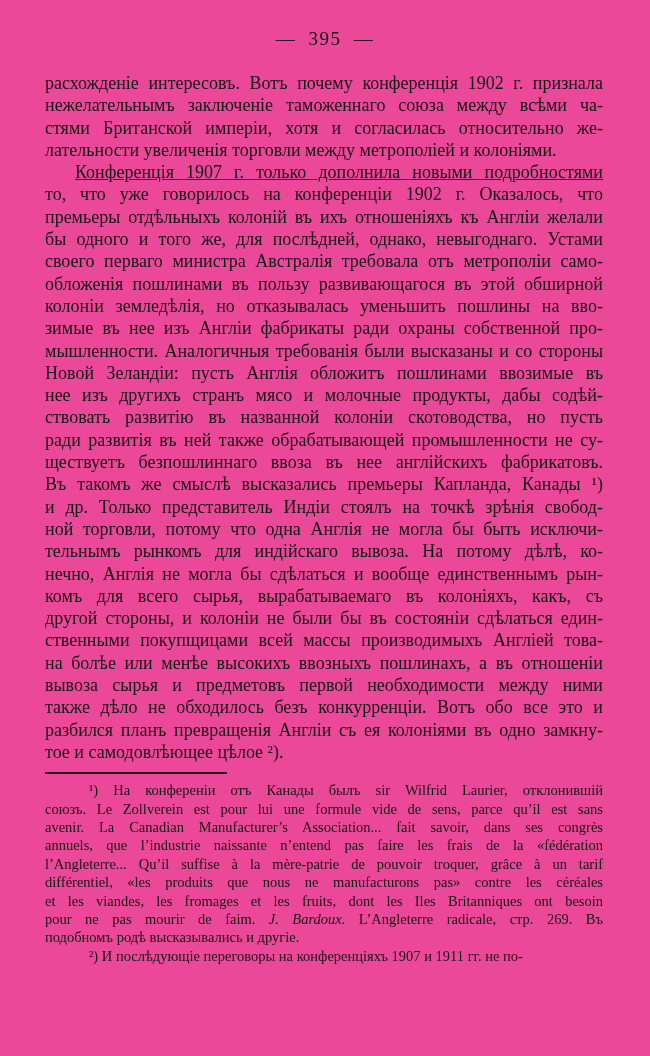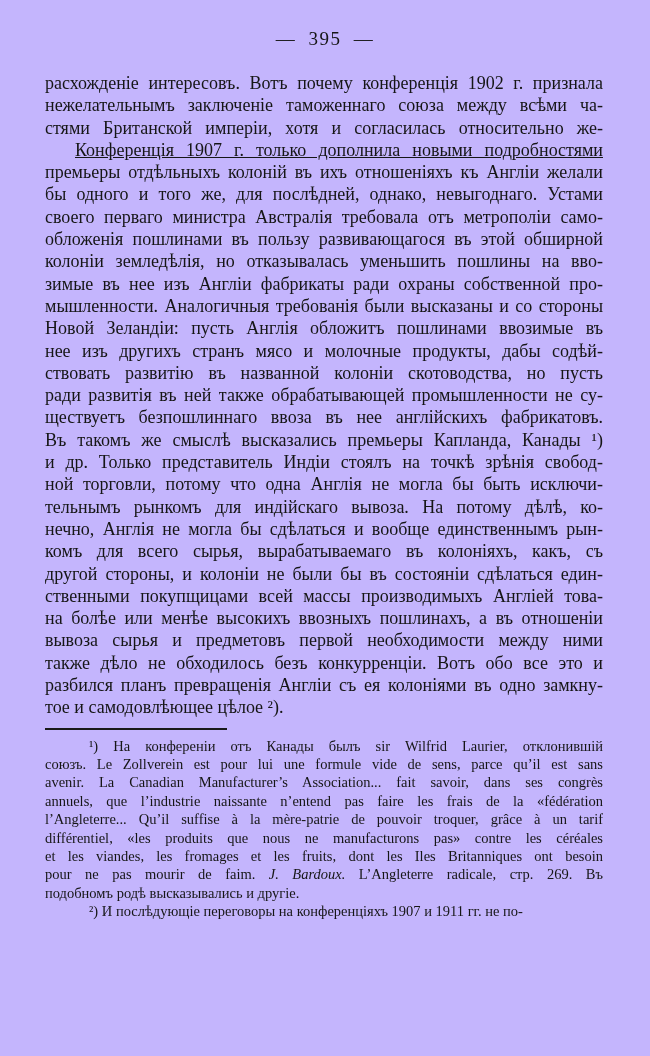--- a/index.html
+++ b/index.html
@@ -6,21 +6,21 @@
   body {
     width: 650px; height: 1056px;
     background: #ffffff;
     font-family: "Liberation Serif", "DejaVu Serif", serif;
     color: #161616;
     overflow: hidden;
   }
   .page {
     position: relative;
     width: 650px; height: 1056px;
-    background: #c4b5fd;
+    background: #ec4899;
   }
   .page-header {
     position: absolute;
     top: 28px; left: 0; width: 650px;
     text-align: center;
     font-size: 19px;
     letter-spacing: 1.5px;
     word-spacing: 6px;
     color: #161616;
   }
@@ -65,24 +65,26 @@
 <div class="page">
 
   <div class="page-header">— 395 —</div>
 
   <div class="text-block">
 
     <div class="para">
       <div class="tl">расхожденіе интересовъ. Вотъ почему конференція 1902 г. признала</div>
       <div class="tl">нежелательнымъ заключеніе таможеннаго союза между всѣми ча-</div>
       <div class="tl">стями Британской имперіи, хотя и согласилась относительно же-</div>
+      <div class="tl last">лательности увеличенія торговли между метрополіей и колоніями.</div>
     </div>
 
     <div class="para">
       <div class="tl indent">Конференція 1907 г. только дополнила новыми подробностями</div>
+      <div class="tl">то, что уже говорилось на конференціи 1902 г. Оказалось, что</div>
       <div class="tl">премьеры отдѣльныхъ колоній въ ихъ отношеніяхъ къ Англіи желали</div>
       <div class="tl">бы одного и того же, для послѣдней, однако, невыгоднаго. Устами</div>
       <div class="tl">своего перваго министра Австралія требовала отъ метрополіи само-</div>
       <div class="tl">обложенія пошлинами въ пользу развивающагося въ этой обширной</div>
       <div class="tl">колоніи земледѣлія, но отказывалась уменьшить пошлины на вво-</div>
       <div class="tl">зимые въ нее изъ Англіи фабрикаты ради охраны собственной про-</div>
       <div class="tl">мышленности. Аналогичныя требованія были высказаны и со стороны</div>
       <div class="tl">Новой Зеландіи: пусть Англія обложитъ пошлинами ввозимые въ</div>
       <div class="tl">нее изъ другихъ странъ мясо и молочные продукты, дабы содѣй-</div>
       <div class="tl">ствовать развитію въ названной колоніи скотоводства, но пусть</div>

